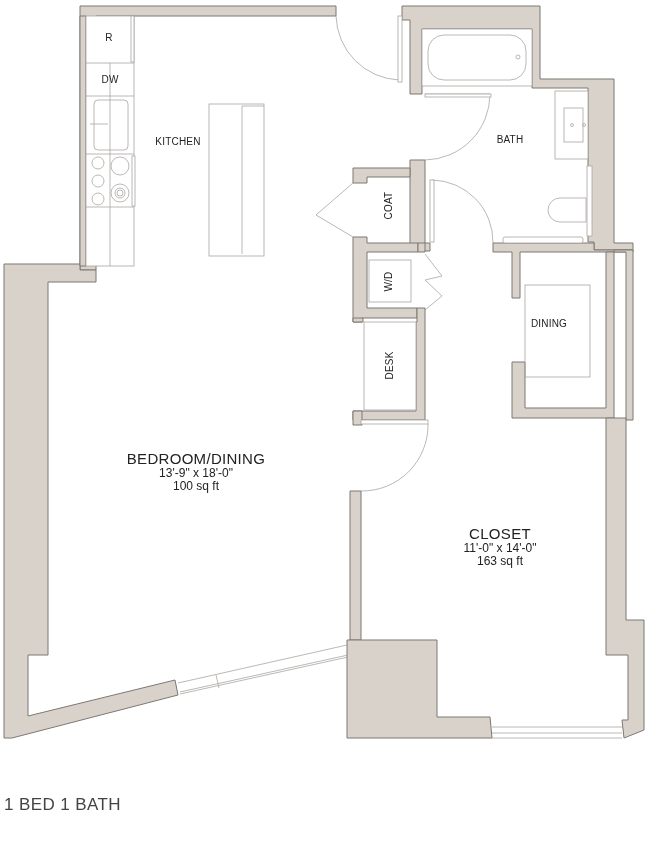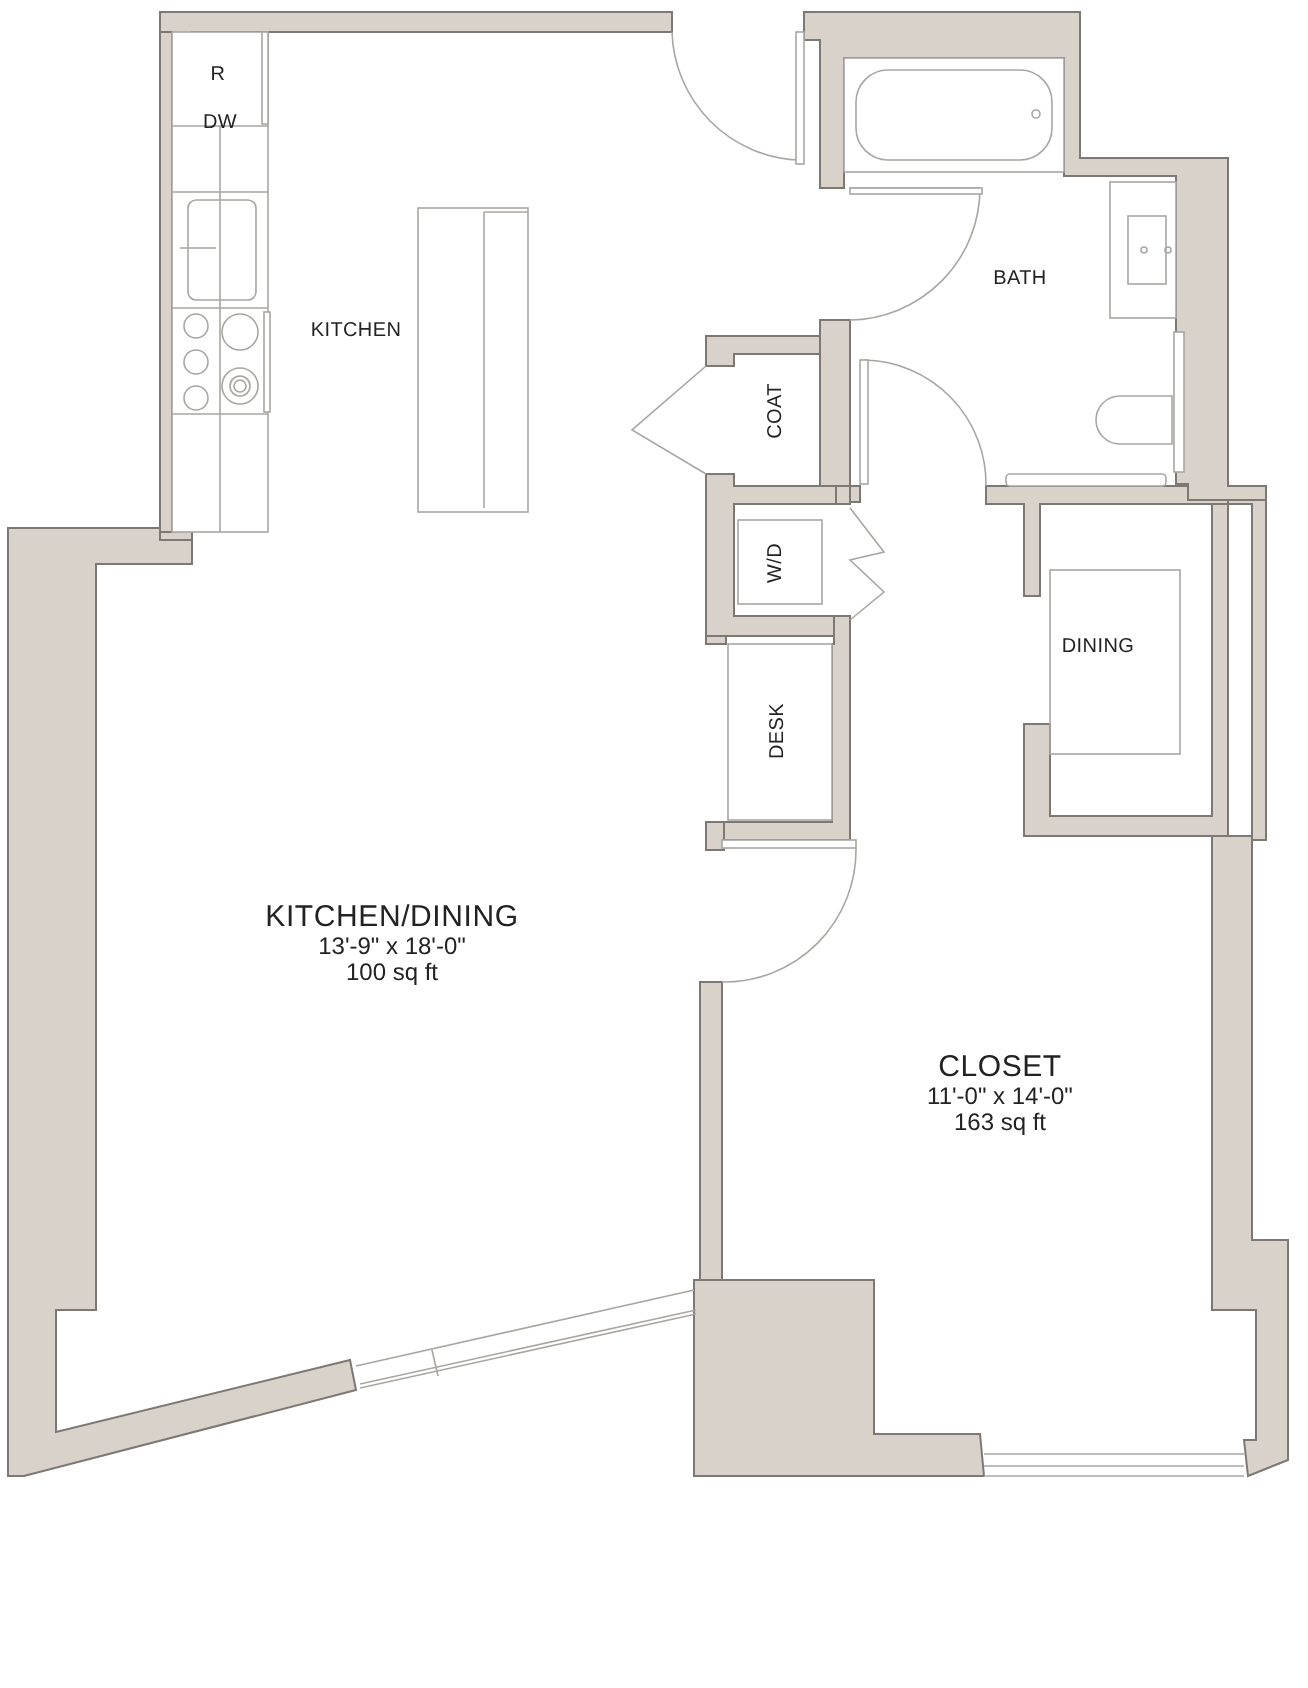--- a/index.html
+++ b/index.html
@@ -138,34 +138,35 @@
   <g>
     <rect class="fixw" x="361" y="420" width="67" height="4"></rect>
     <path class="door" d="M428 424 A66 66 0 0 1 361 491"></path>
   </g>
 
   <rect class="fix" x="525" y="285" width="65" height="92"></rect>
 </svg>
 </div>
 
 <div class="lbl small" style="left:101px; top:32px; width:16px;">R</div>
-<div class="lbl small" style="left:96px; top:56px; width:28px;">DW</div>
-<div class="lbl small" style="left:148px; top:136px; width:60px;margin-top:24px;">KITCHEN</div>
+<div class="lbl small" style="left:96px; top:74px; width:28px;">DW</div>
+<div class="lbl small" style="left:148px; top:136px; width:60px;">KITCHEN</div>
 <div class="lbl small" style="left:490px; top:134px; width:40px;">BATH</div>
 <div class="lbl small vert" style="left:368px; top:200px; width:40px;">COAT</div>
 <div class="lbl small vert" style="left:372px; top:276px; width:32px;">W/D</div>
 <div class="lbl small" style="left:524px; top:318px; width:50px;">DINING</div>
 <div class="lbl small vert" style="left:370px; top:360px; width:38px;">DESK</div>
 
 <div class="lbl" style="left:116px; top:450px; width:160px;">
-  <div class="room">KITCHEN/DINING</div>
+  <div class="room">BEDROOM/DINING</div>
   <div class="dim">13'-9" x 18'-0"</div>
   <div class="dim">100 sq ft</div>
 </div>
 
 <div class="lbl" style="left:430px; top:525px; width:140px;">
   <div class="room">CLOSET</div>
   <div class="dim">11'-0" x 14'-0"</div>
   <div class="dim">163 sq ft</div>
 </div>
 
 <div id="footer">
+  <div>1 BED 1 BATH</div>
 </div>
 
 </body></html>

